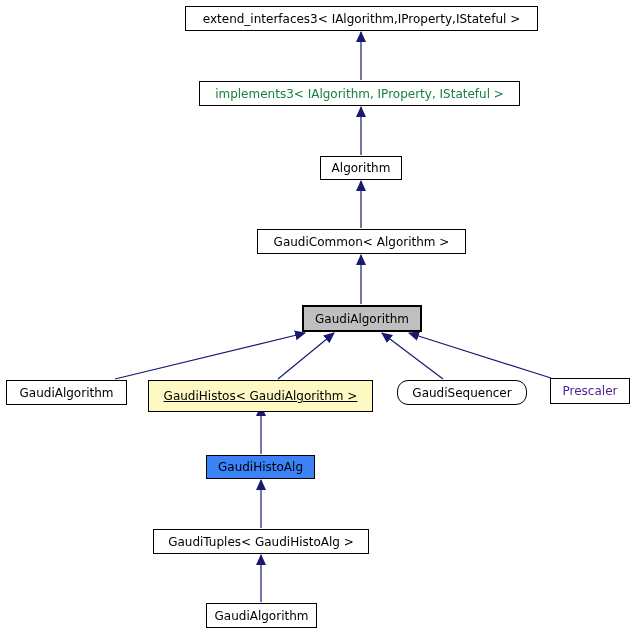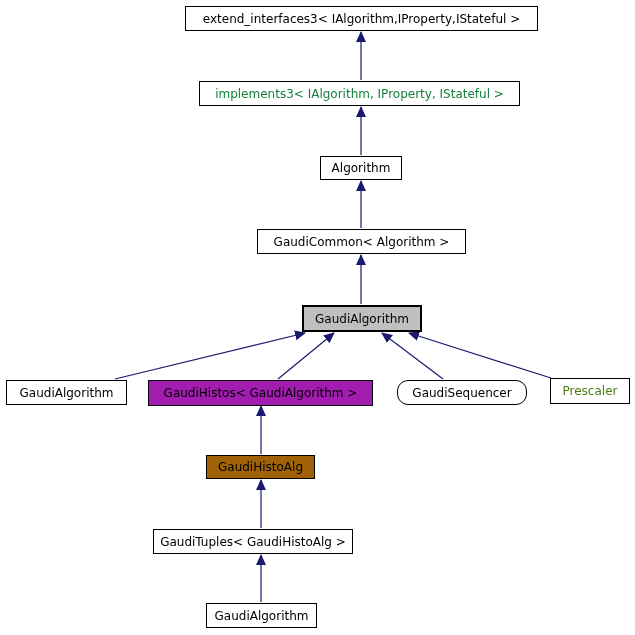--- a/index.html
+++ b/index.html
@@ -67,20 +67,20 @@
         <line x1="261" y1="602" x2="261" y2="555" stroke="#191970" stroke-width="1.2" marker-end="url(#arrowhead)"></line>
       </g>
   </svg>
   <div id="node-layer">
       <div class="node" style="left: 185px; top: 6px; width: 353px; height: 25px; border-color: rgb(0, 0, 0); background: rgb(255, 255, 255); color: rgb(0, 0, 0);">extend_interfaces3&lt; IAlgorithm,IProperty,IStateful &gt;</div>
       <div class="node" style="left: 199px; top: 81px; width: 321px; height: 25px; border-color: rgb(0, 0, 0); background: rgb(255, 255, 255); color: #15803d;">implements3&lt; IAlgorithm, IProperty, IStateful &gt;</div>
       <div class="node" style="left: 320px; top: 156px; width: 82px; height: 24px; border-color: rgb(0, 0, 0); background: rgb(255, 255, 255); color: rgb(0, 0, 0);">Algorithm</div>
       <div class="node" style="left: 257px; top: 229px; width: 209px; height: 25px; border-color: rgb(0, 0, 0); background: rgb(255, 255, 255); color: rgb(0, 0, 0);">GaudiCommon&lt; Algorithm &gt;</div>
       <div class="node highlight" style="left: 302px; top: 305px; width: 120px; height: 27px; border-color: rgb(0, 0, 0); background: rgb(191, 191, 191); color: rgb(0, 0, 0);">GaudiAlgorithm</div>
       <div class="node" style="left: 6px; top: 380px; width: 121px; height: 25px; border-color: rgb(0, 0, 0); background: rgb(255, 255, 255); color: rgb(0, 0, 0);">GaudiAlgorithm</div>
-      <div class="node" style="left: 148px; top: 380px; width: 225px; height: 26px; border-color: rgb(0, 0, 0); background: #a21caf; color: rgb(0, 0, 0);">GaudiHistos&lt; GaudiAlgorithm &gt;</div>
+      <div class="node" style="left: 148px; top: 380px; width: 225px; height: 32px; border-color: rgb(0, 0, 0); background: #fef9c3; color: rgb(0, 0, 0); text-decoration: underline;">GaudiHistos&lt; GaudiAlgorithm &gt;</div>
       <div class="node" style="left: 397px; top: 380px; width: 130px; height: 25px; border-color: rgb(0, 0, 0); background: rgb(255, 255, 255); color: rgb(0, 0, 0); border-radius: 11px;">GaudiSequencer</div>
-      <div class="node" style="left: 550px; top: 378px; width: 80px; height: 26px; border-color: rgb(0, 0, 0); background: rgb(255, 255, 255); color: #4d7c0f;">Prescaler</div>
-      <div class="node" style="left: 206px; top: 455px; width: 109px; height: 24px; border-color: rgb(0, 0, 0); background: #a16207; color: rgb(0, 0, 0);">GaudiHistoAlg</div>
-      <div class="node" style="left: 153px; top: 529px; width: 200px; height: 25px; border-color: rgb(0, 0, 0); background: rgb(255, 255, 255); color: rgb(0, 0, 0);">GaudiTuples&lt; GaudiHistoAlg &gt;</div>
+      <div class="node" style="left: 550px; top: 378px; width: 80px; height: 26px; border-color: rgb(0, 0, 0); background: rgb(255, 255, 255); color: #4c1d95;">Prescaler</div>
+      <div class="node" style="left: 206px; top: 455px; width: 109px; height: 24px; border-color: rgb(0, 0, 0); background: #3b82f6; color: rgb(0, 0, 0);">GaudiHistoAlg</div>
+      <div class="node" style="left: 153px; top: 529px; width: 216px; height: 25px; border-color: rgb(0, 0, 0); background: rgb(255, 255, 255); color: rgb(0, 0, 0);">GaudiTuples&lt; GaudiHistoAlg &gt;</div>
       <div class="node" style="left: 206px; top: 603px; width: 111px; height: 25px; border-color: rgb(0, 0, 0); background: rgb(255, 255, 255); color: rgb(0, 0, 0);">GaudiAlgorithm</div>
     </div>
 </div>
 
 </body></html>

